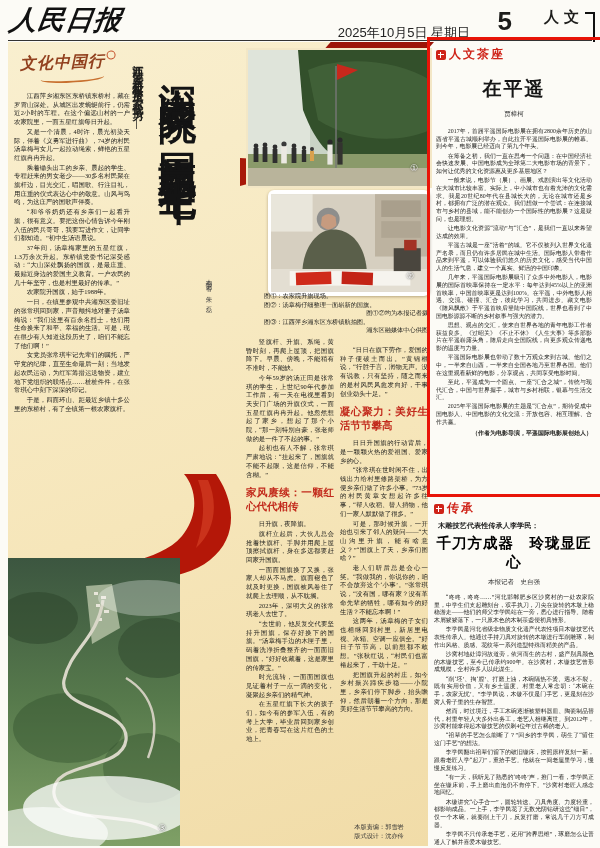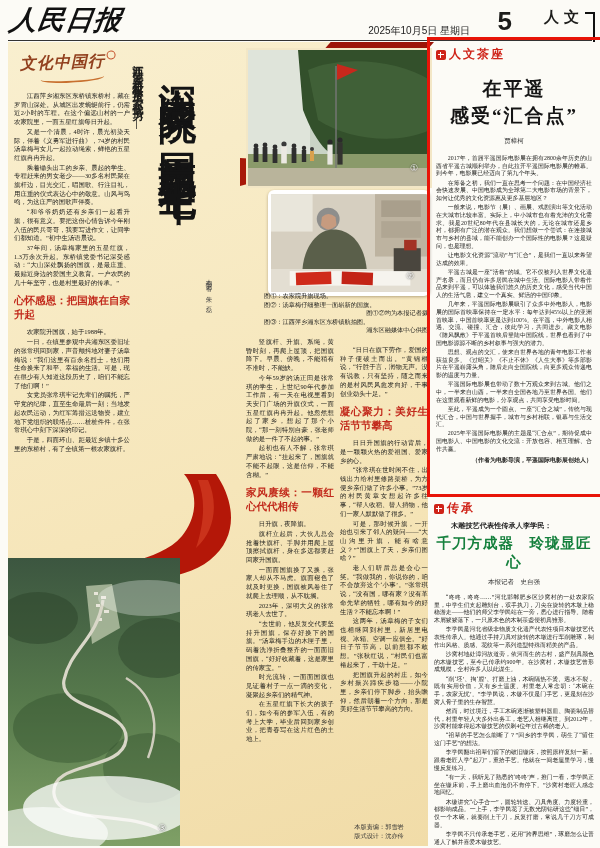--- a/index.html
+++ b/index.html
@@ -1,21 +1,21 @@
 <!DOCTYPE html>
 <html><head>
 <meta charset="utf-8">
 <style>
   html,body{margin:0;padding:0;background:#e9e7e2;}
   #paper{position:relative;width:600px;height:848px;background:#fcfbf6;overflow:hidden;
          font-family:"Liberation Serif",serif;color:#1d1d1b;}
   
   .masthead{position:absolute;left:10px;top:2px;font-size:27px;font-weight:bold;font-style:italic;
             transform:skewX(-8deg);letter-spacing:1px;color:#111;}
-  .hdr-date{position:absolute;right:130px;top:24px;font-size:10px;font-family:"Liberation Sans",sans-serif;color:#222;}
+  .hdr-date{position:absolute;right:130px;top:24px;font-size:13px;font-family:"Liberation Sans",sans-serif;color:#222;}
   .hdr-page{position:absolute;right:88px;top:6px;font-size:26px;font-weight:bold;font-family:"Liberation Sans",sans-serif;}
   .hdr-section{position:absolute;right:16px;top:8px;font-size:15px;font-weight:bold;letter-spacing:5px;}
   .hdr-corner{position:absolute;right:5px;top:12px;width:8px;height:28px;border-top:2px solid #111;border-right:2px solid #111;}
   .hdr-rule{position:absolute;left:8px;right:8px;top:40px;border-top:1px solid #333;}
   
   #feature{position:absolute;left:8px;top:42px;width:420px;height:804px;
            background:linear-gradient(160deg,#f9efcf 0%,#f6e6ba 55%,#f1dca8 100%);}
   .kicker{position:absolute;left:12px;top:10px;font-size:16px;font-weight:bold;font-style:italic;
           color:#92411f;transform:rotate(-2deg);letter-spacing:1px;z-index:4;}
   .kicker::after{content:"";display:block;width:64px;height:8px;margin-left:20px;
@@ -58,22 +58,22 @@
   #teahouse{position:absolute;left:436px;top:46px;width:156px;z-index:3;}
   .th-title{font-size:19px;font-weight:bold;text-align:center;line-height:27px;letter-spacing:2px;margin-top:12px;color:#151515;}
   .th-author{font-size:6.5px;text-align:center;margin:8px 0 9px;color:#333;}
   .smallbody{font-size:5.9px;line-height:7.7px;text-align:justify;overflow:hidden;}
   .smallbody p{margin:0 0 1.5px;text-indent:2em;}
   #th-body{height:298px;}
   .th-attrib{font-size:6px;text-align:right;margin-top:3px;font-weight:bold;}
   #highlight-box{position:absolute;left:427px;top:37px;width:172px;height:454px;
                  border:3px solid #e81408;z-index:20;}
   #inherit{position:absolute;left:434px;top:500px;width:160px;z-index:3;}
-  .in-lead{font-size:7.2px;font-weight:bold;margin:4px 17px 2px;color:#222;}
-  .in-headline{font-size:14.5px;font-weight:bold;text-align:center;letter-spacing:1px;margin:3px 0 6px;color:#15803d;}
+  .in-lead{font-size:7.2px;font-weight:bold;margin:4px 4px 2px;color:#222;}
+  .in-headline{font-size:14.5px;font-weight:bold;text-align:center;letter-spacing:1px;margin:3px 0 6px;color:#000000;}
   .in-byline{font-size:6.5px;text-align:center;margin-bottom:7px;color:#333;}
   #in-body{height:258px;}
 </style>
 </head>
 <body>
 
 <div id="paper">
 
   <div class="masthead">人民日报</div>
   <div class="hdr-date">2025年10月5日 星期日</div>
@@ -96,21 +96,20 @@
     </svg>
 
     <div id="leftcol" class="pcol">
       <div>
           <p>江西萍乡湘东区东桥镇东桥村，藏在罗霄山深处。从城区出发蜿蜒前行，仍需近2小时的车程。在这个偏远山村的一户农家院里，一面五星红旗每日升起。</p>
           <p>又是一个清晨，4时许，晨光初染天际，伴着《义勇军进行曲》，74岁的村民汤章梅与女儿一起拉动绳索，鲜艳的五星红旗冉冉升起。</p>
           <p>乘着锄头出工的乡亲、晨起的学生、专程赶来的男女老少——30多名村民聚在旗杆边，目光交汇，唱国歌、行注目礼，用庄重的仪式表达心中的敬意。山风与鸟鸣，为这庄严的国歌声伴奏。</p>
           <p>“和爷爷奶奶还有乡亲们一起看升旗，很有意义。要把这份心情告诉今年刚入伍的民兵哥哥，我要写进作文，让同学们都知道。”初中生汤语晨说。</p>
           <p>37年间，汤章梅家里的五星红旗，1.3万余次升起。东桥镇党委书记深受感动：“大山深处飘扬的国旗，是最庄重、最贴近身边的爱国主义教育。一户农民的几十年坚守，也是村里最好的传承。”</p>
         </div>
-      <h3 class="subhead">心怀感恩：把国旗在自家升起</h3>
       <div>
           <p>农家院升国旗，始于1988年。</p>
           <p>一日，在镇里参观中共湘东区委旧址的张常琪回到家，声音颤抖地对妻子汤章梅说：“我们这里有百余名烈士，他们用生命换来了和平、幸福的生活。可是，现在很少有人知道这段历史了，咱们不能忘了他们啊！”</p>
           <p>女党员张常琪牢记先辈们的嘱托，严守党的纪律，直至生命最后一刻；当地发起农民运动，为红军筹措运送物资，建立地下党组织的联络点……桩桩件件，在张常琪心中刻下深深的印记。</p>
           <p>于是，四面环山、距最近乡镇十多公里的东桥村，有了全镇第一根农家旗杆。</p>
         </div>
     </div>
 
     <div id="vsubtitle" class="vtext">江西萍乡东桥村张常琪一家三代接力——</div>
     <div id="vheadline" class="vtext">深山农家院　国旗飘扬三十七年</div>
@@ -243,21 +242,20 @@
       <div>版式设计：沈亦伶</div>
     </div>
   </div>
 
   <div id="teahouse">
     <div class="rsec-head">
       <span class="rsec-icon"></span>
       <span class="rsec-label">人文茶座</span>
     </div>
     <div class="th-title">在平遥</div>
-    <div class="th-title" style="margin-top:0;">感受“汇合点”</div>
     <div class="th-author">贾樟柯</div>
     <div id="th-body" class="smallbody">
         <p>2017年，首届平遥国际电影展在拥有2800余年历史的山西省平遥古城顺利举办，自此拉开平遥国际电影展的帷幕。到今年，电影展已经迈向了第九个年头。</p>
         <p>在筹备之初，我们一直在思考一个问题：在中国经济社会快速发展、中国电影成为全球第二大电影市场的背景下，如何让优秀的文化资源惠及更多基层地区？</p>
         <p>一般来说，电影节（展）、画展、戏剧演出等文化活动在大城市比较丰富。实际上，中小城市也有着充沛的文化需求。我是20世纪80年代在县城长大的，无论在城市还是乡村，都拥有广泛的潜在观众。我们想做一个尝试：在连接城市与乡村的县域，能不能创办一个国际性的电影展？这是疑问，也是理想。</p>
         <p>让电影文化资源“流动”与“汇合”，是我们一直以来希望达成的效果。</p>
         <p>平遥古城是一座“活着”的城。它不仅被列入世界文化遗产名录，而且仍有许多居民在城中生活。国际电影人带着作品来到平遥，可以体验我们悠久的历史文化，感受当代中国人的生活气息，建立一个真实、鲜活的中国印象。</p>
         <p>几年来，平遥国际电影展吸引了众多中外电影人，电影展的国际首映率保持在一定水平：每年达到45%以上的亚洲首映率，中国首映率更是达到100%。在平遥，中外电影人相遇、交流、碰撞、汇合，彼此学习，共同进步。藏文电影《随风飘散》于平遥首映后登陆中国院线，世界也看到了中国电影源源不断的乡村叙事与强大的潜力。</p>
         <p>思想、观点的交汇，使来自世界各地的青年电影工作者获益良多。《过昭关》《不止不休》《人生大事》等多部影片在平遥崭露头角，随后走向全国院线，向更多观众传递电影的温度与力量。</p>
         <p>平遥国际电影展也带动了数十万观众来到古城。他们之中，一半来自山西，一半来自全国各地乃至世界各国。他们在这里观看新鲜的电影，分享观点，共同享受电影时间。</p>

